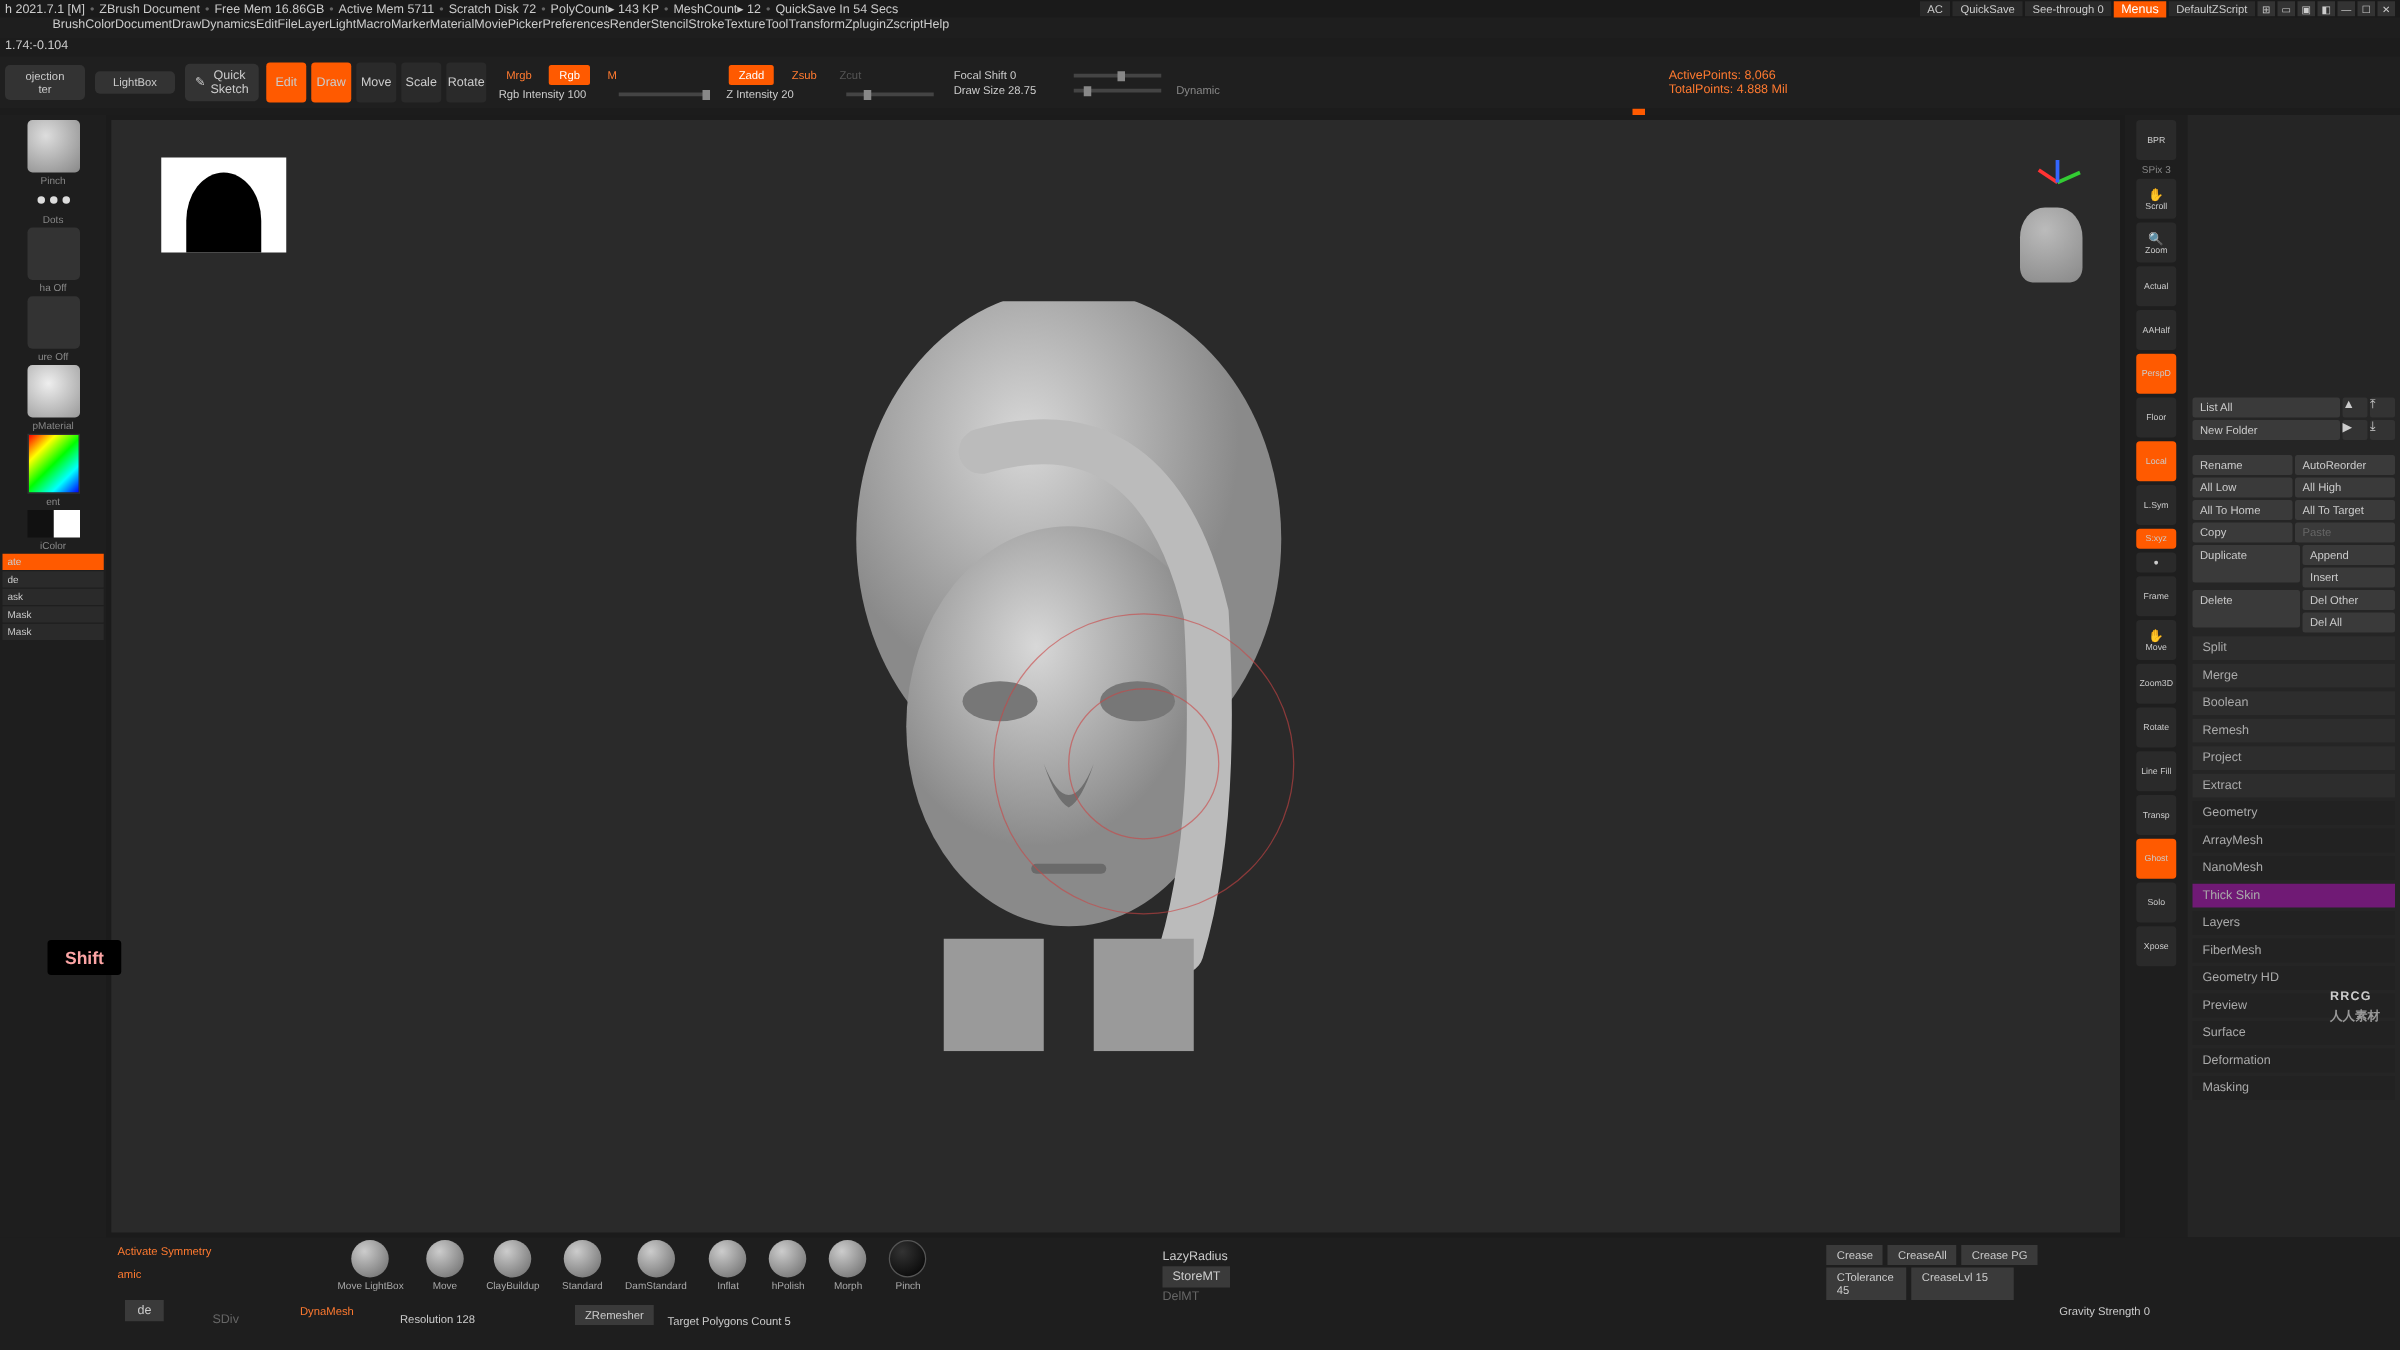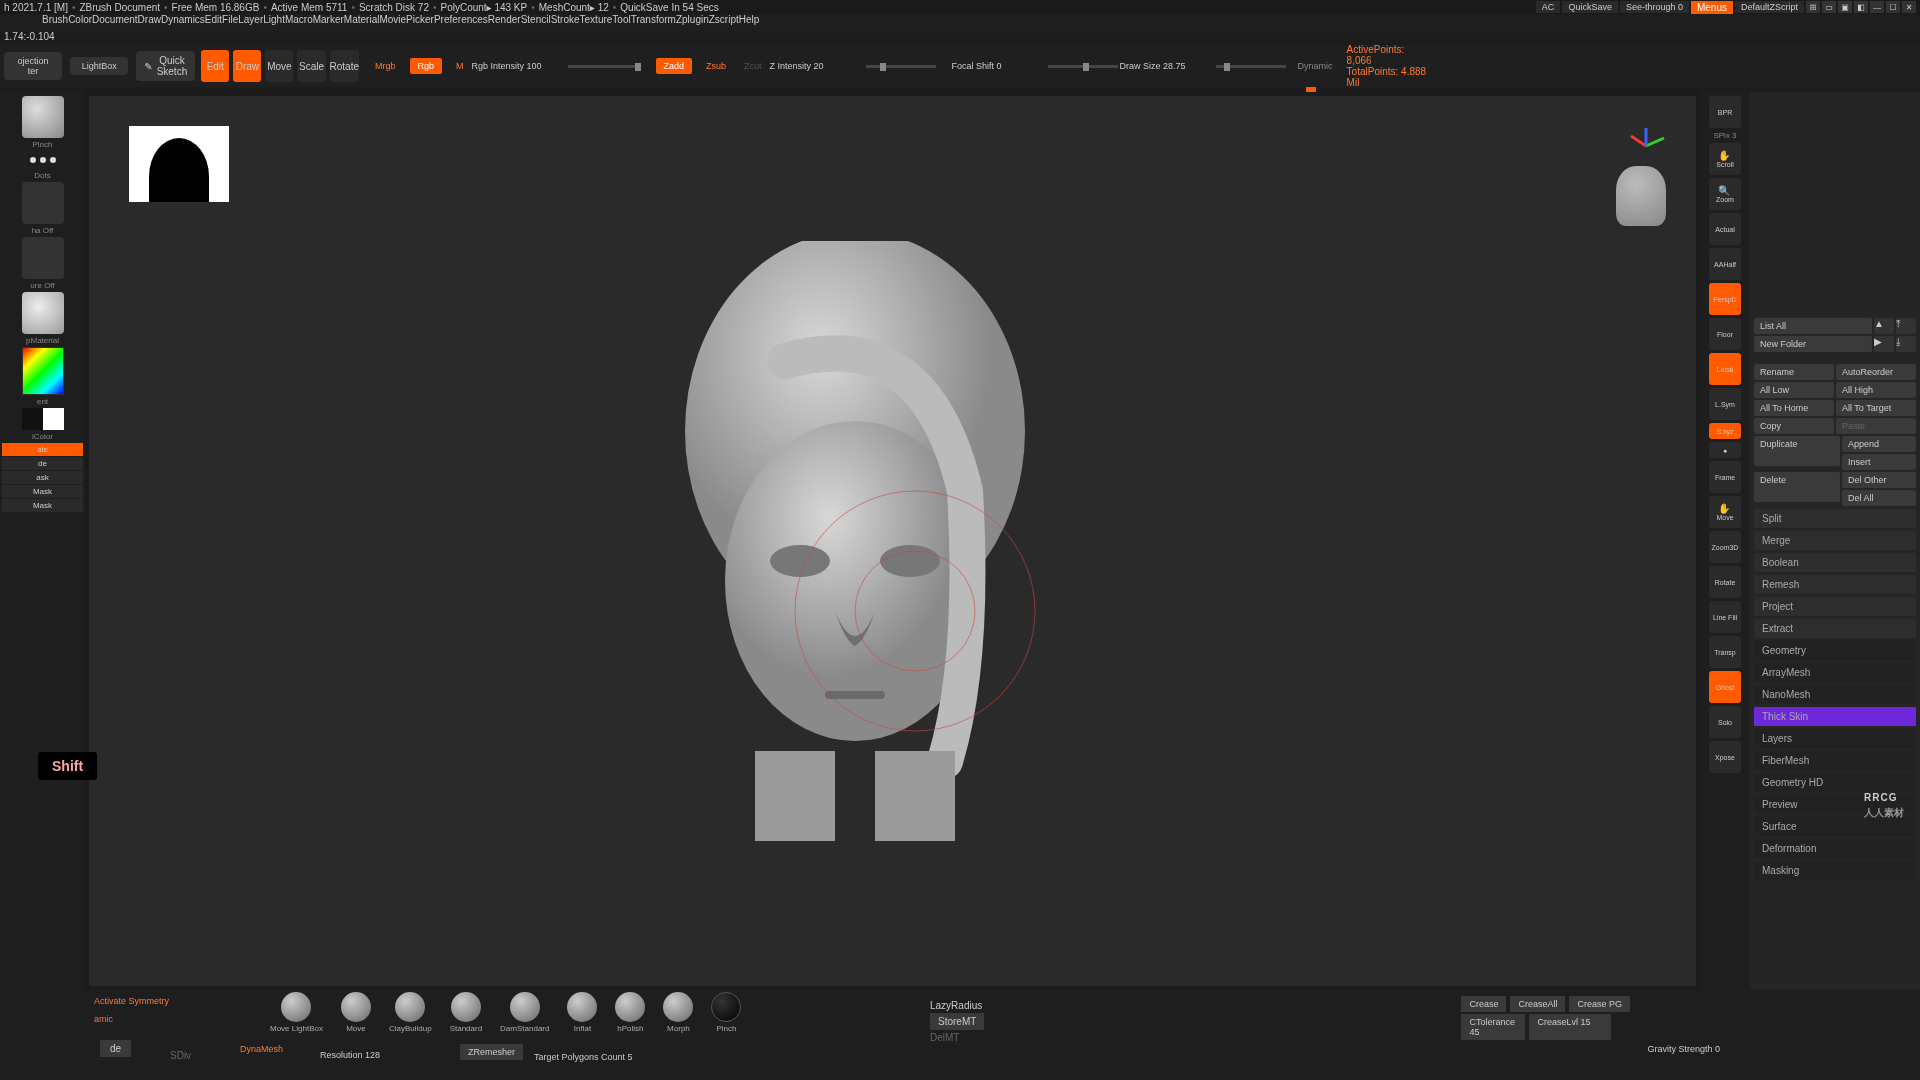--- a/index.html
+++ b/index.html
@@ -13,40 +13,40 @@
 .menubar{height:17px;background:#1e1e1e;display:flex;align-items:flex-start;padding:0 42px;font-size:10px;color:#aaa}
 .statusline{height:14px;background:#1c1c1c;padding:0 4px;font-size:9px;color:#ff7a30}
 .toolbar{height:42px;background:#1f1f1f;display:flex;align-items:center}
 .tb-pill{background:#333;border-radius:4px;padding:4px 8px;margin:0 4px;font-size:9px;text-align:center}
 .tb-wide{width:64px}
 .tb-sq{width:32px;height:32px;background:#2a2a2a;border-radius:3px;margin:0 2px;display:flex;flex-direction:column;align-items:center;justify-content:center;font-size:8px}
 .tb-sq.orange{background:#ff5a00}
 .tb-label{font-size:9px;color:#ff7a30;margin:0 6px}
 .tb-btn{background:#333;padding:3px 8px;font-size:9px;border-radius:2px;margin:0 2px}
 .tb-btn.orange{background:#ff5a00;color:#fff}
-.tb-slider-group{display:flex;flex-direction:row;margin:0 8px;gap:2px}
+.tb-slider-group{display:flex;flex-direction:column;margin:0 8px;gap:2px}
 .tb-srow{display:flex;align-items:center;gap:6px}
 .tb-slabel{font-size:9px;color:#ccc;min-width:90px}
 .slider{width:70px;height:3px;background:#444;position:relative}
 .slider .knob{width:6px;height:8px;background:#888;position:absolute;top:-2px}
 .stats{display:flex;flex-direction:column;margin-left:auto;margin-right:490px;font-size:9px}
 .stats .o{color:#ff7a30}
 .rule{height:5px;background:#1c1c1c;position:relative}
 .rule .mk{position:absolute;top:0;width:10px;height:5px;background:#ff5a00}
 .main{display:flex;height:calc(100% - 92px - 90px)}
 .left{width:85px;background:#1e1e1e;display:flex;flex-direction:column;align-items:center;padding:4px 2px;gap:2px}
 .left .sw{width:42px;height:42px;background:#333;border-radius:4px}
 .left .sw.light{background:radial-gradient(circle at 35% 30%,#ddd,#888)}
 .left .sw.mat{background:radial-gradient(circle at 40% 35%,#eee,#999)}
 .left .lbl{font-size:8px;color:#888}
 .left .dots{display:flex;gap:4px;padding:6px 0}
 .left .dots span{width:6px;height:6px;border-radius:50%;background:#ddd}
 .left .grad{width:42px;height:48px;background:linear-gradient(135deg,red,#ff0,#0f0,#0ff,#00f);border:1px solid #333}
 .left .btn-row{width:100%;display:flex;flex-direction:column;gap:1px}
-.left .mini{font-size:8px;background:#2a2a2a;padding:2px 4px;text-align:center}
+.left .mini{font-size:8px;background:#2a2a2a;padding:2px 4px;text-align:left}
 .left .mini.orange{background:#ff5a00}
 .canvas{flex:1;background:#2a2a2a;position:relative;margin:4px}
 .canvas .ref{position:absolute;top:30px;left:40px;width:100px;height:76px;background:#fff;display:flex;align-items:flex-end;justify-content:center}
 .canvas .ref .sil{width:60px;height:64px;background:#000;border-radius:50% 50% 0 0/60% 60% 0 0}
 .canvas .head{position:absolute;left:50%;top:50%;transform:translate(-60%,-50%);width:380px;height:600px}
 .canvas .axis{position:absolute;top:30px;right:30px;width:40px;height:40px}
 .canvas .mini-head{position:absolute;top:70px;right:30px;width:50px;height:60px;background:radial-gradient(circle at 40% 30%,#bbb,#888);border-radius:40% 40% 20% 20%}
 .rtool{width:50px;background:#1e1e1e;display:flex;flex-direction:column;align-items:center;padding:4px 2px;gap:3px}
 .rtool .cell{width:32px;height:32px;background:#2a2a2a;border-radius:3px;display:flex;flex-direction:column;align-items:center;justify-content:center;font-size:7px;color:#aaa}
 .rtool .cell.orange{background:#ff5a00}
@@ -398,21 +398,21 @@
       </div>
     <div class="sect">Split</div>
     <div class="sect">Merge</div>
     <div class="sect">Boolean</div>
     <div class="sect">Remesh</div>
     <div class="sect">Project</div>
     <div class="sect">Extract</div>
     <div class="sect" style="background:#222">Geometry</div>
     <div class="sect" style="background:#222">ArrayMesh</div>
     <div class="sect" style="background:#222">NanoMesh</div>
-    <div class="sect" style="background:#6d28d9">Thick Skin</div>
+    <div class="sect" style="background:#701a75">Thick Skin</div>
     <div class="sect" style="background:#222">Layers</div>
     <div class="sect" style="background:#222">FiberMesh</div>
     <div class="sect" style="background:#222">Geometry HD</div>
     <div class="sect" style="background:#222">Preview</div>
     <div class="sect" style="background:#222">Surface</div>
     <div class="sect" style="background:#222">Deformation</div>
     <div class="sect" style="background:#222">Masking</div>
   </div>
 </div>
 

